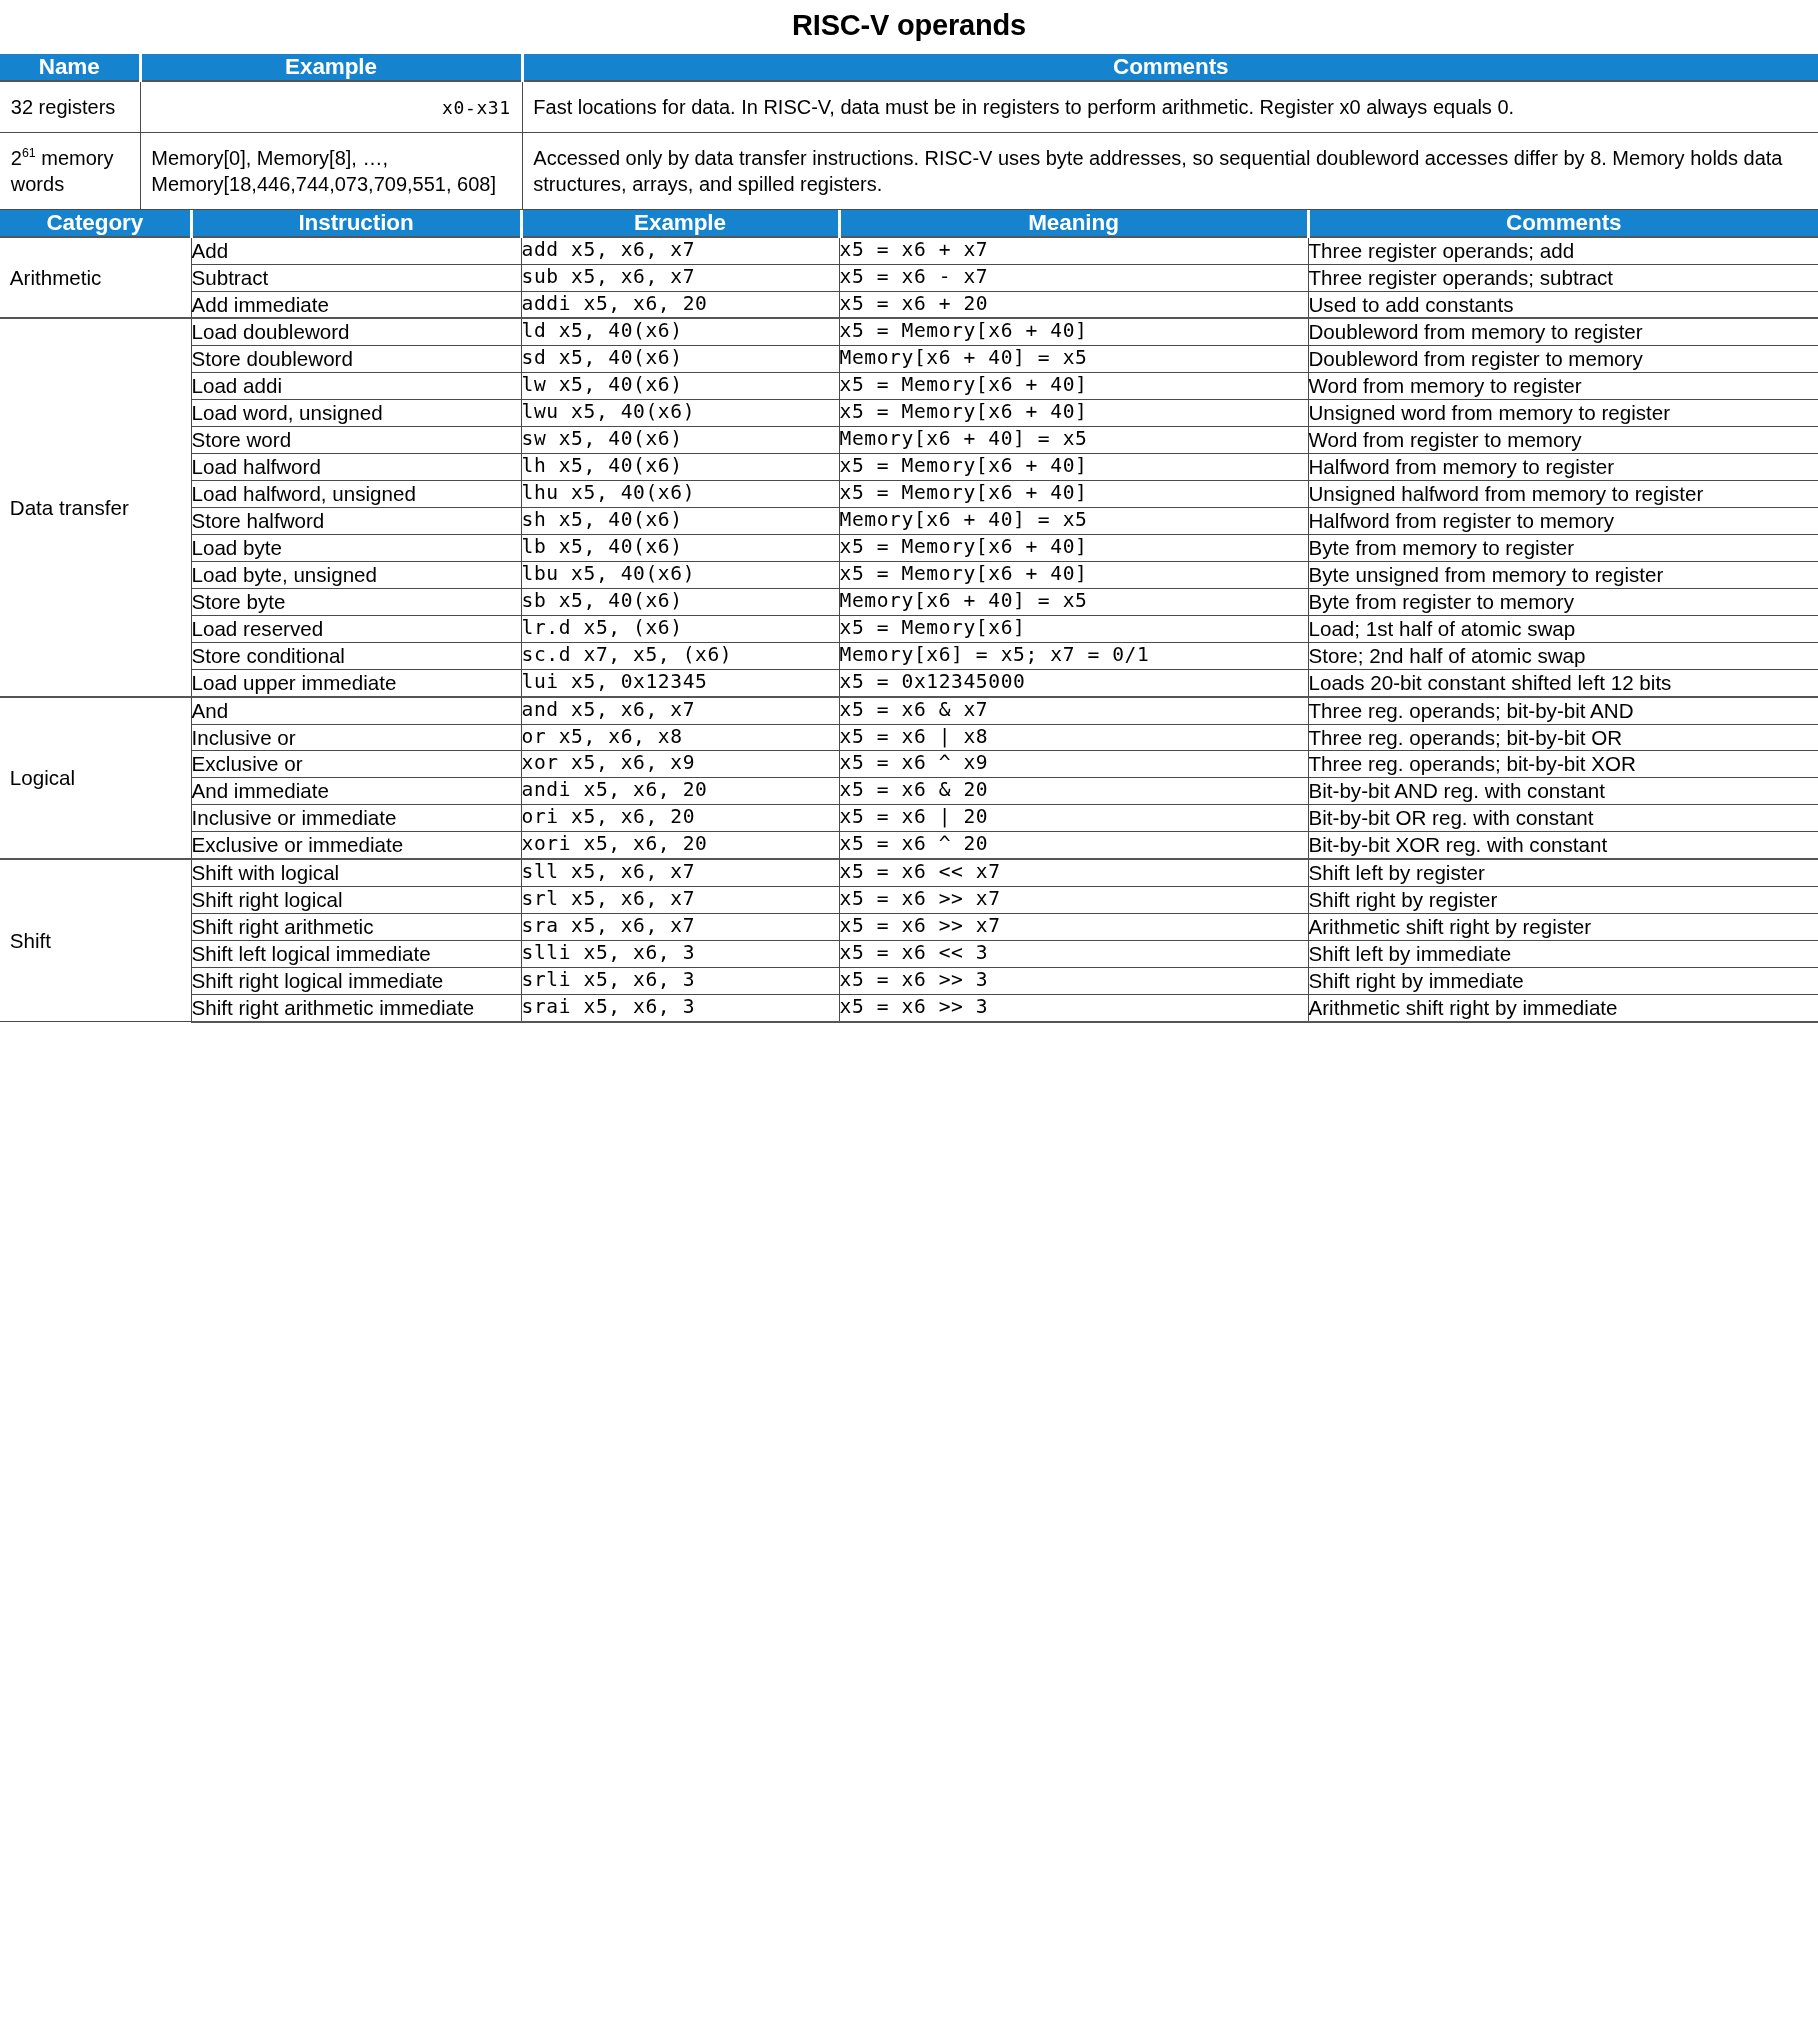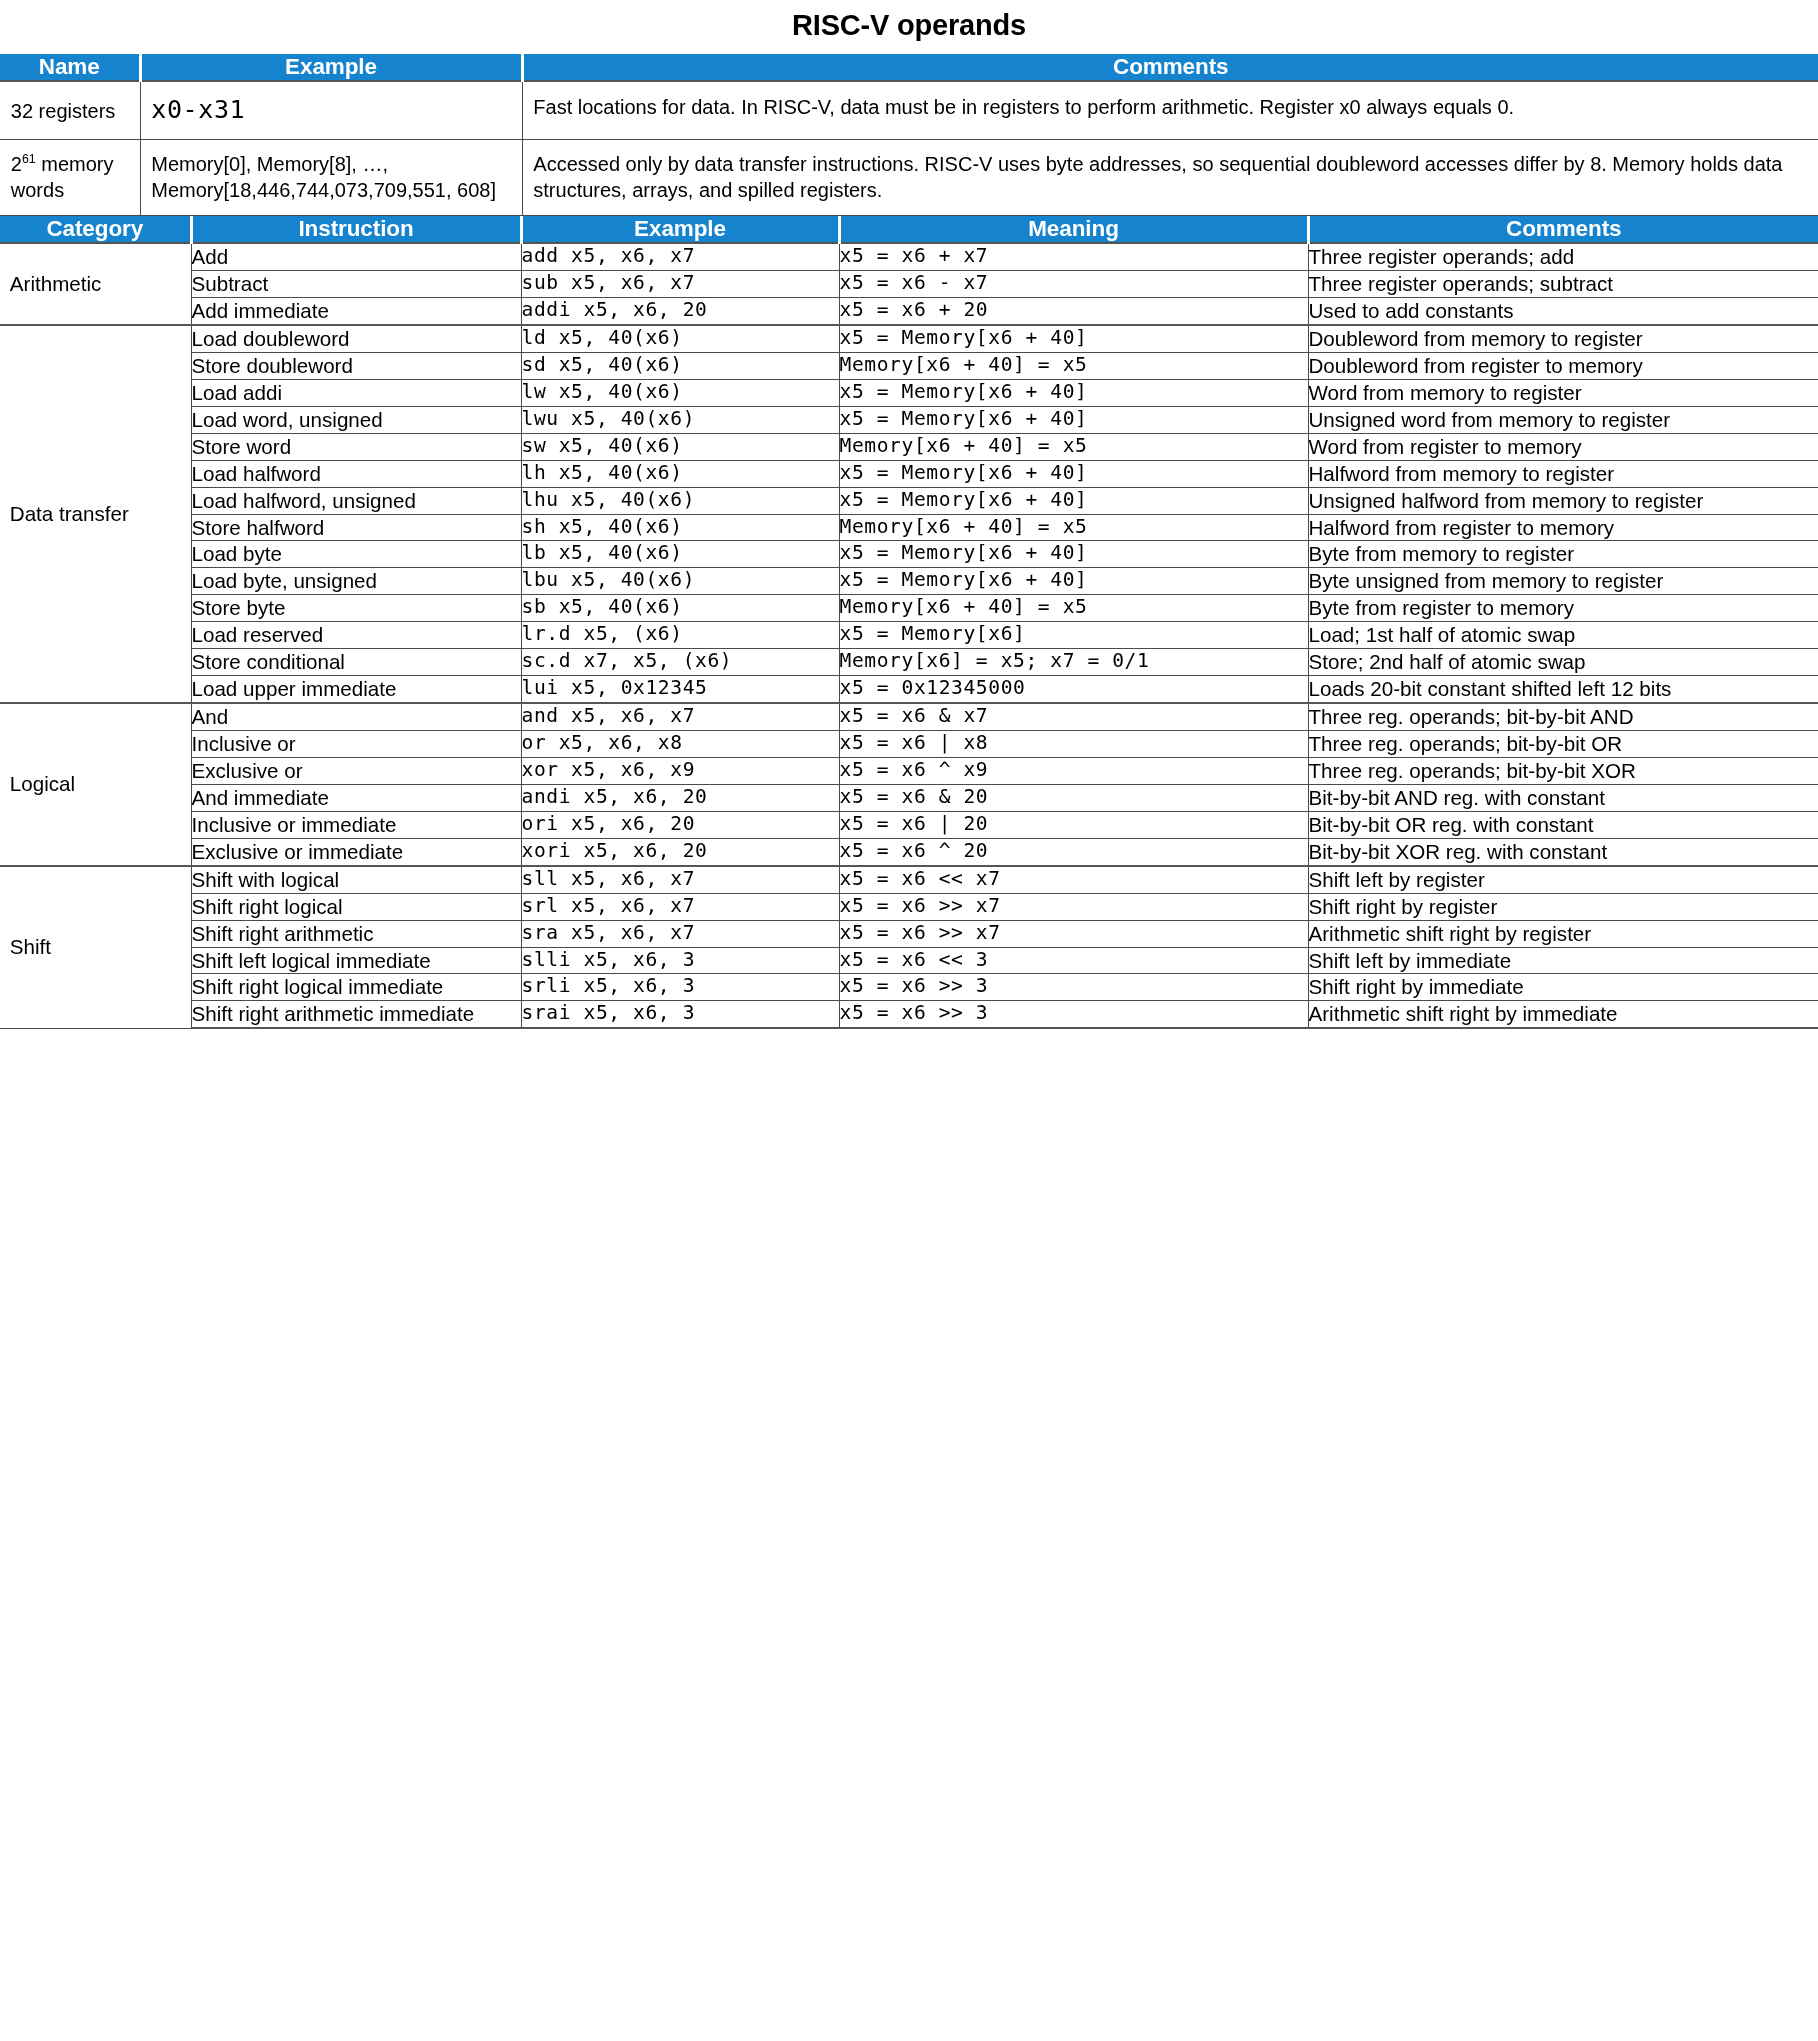--- a/index.html
+++ b/index.html
@@ -89,21 +89,21 @@
     font-size: 20.6px;
     padding-left: 9.8px;
   }
   
   .thickbot > td { border-bottom: 2.9px solid #555555; }
   .thicktop > td { border-top: 2.9px solid #555555; }
 
   
   .t1 { margin-bottom: 0; }
   .t1 .cell { font-size: 20px; line-height: 1.3; padding: 11.8px 10.8px 11.8px 10.8px; }
-  .t1 .cell.mono { font-size: 25px; }
+  .t1 .cell.mono { font-size: 18px; text-align: right; }
   sup { font-size: 0.62em; vertical-align: super; line-height: 0; }
 </style>
 </head>
 <body>
 
 <div class="page">
 
   <div class="doc-title">RISC-V operands</div>
 
   <table class="rv t1">

